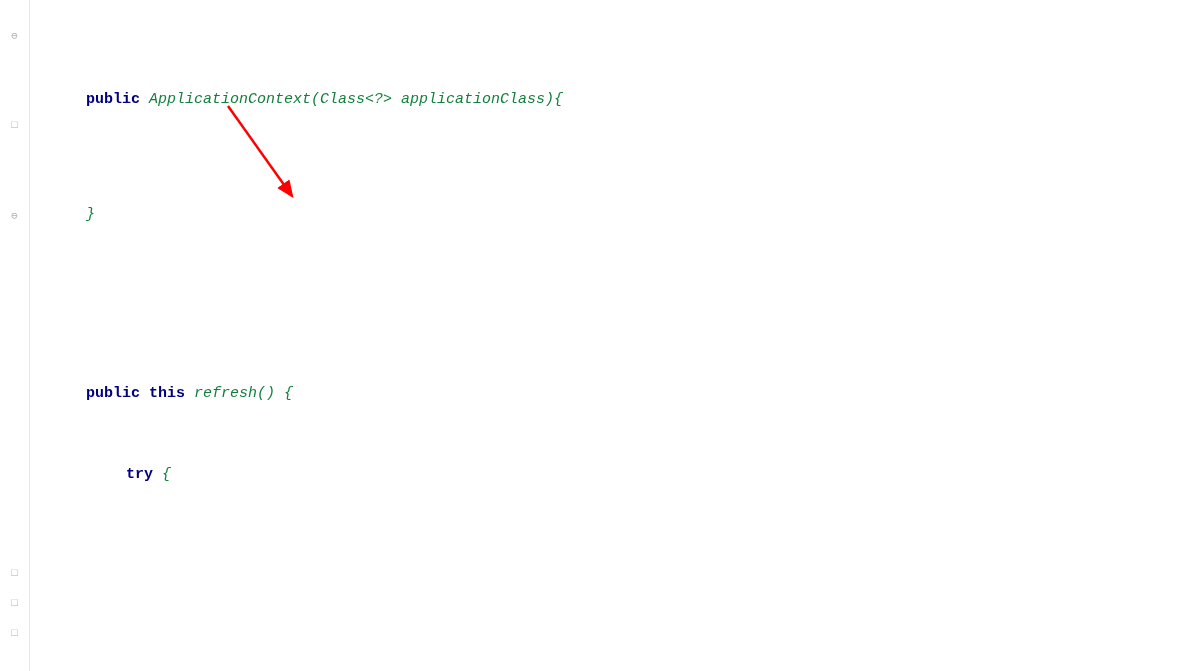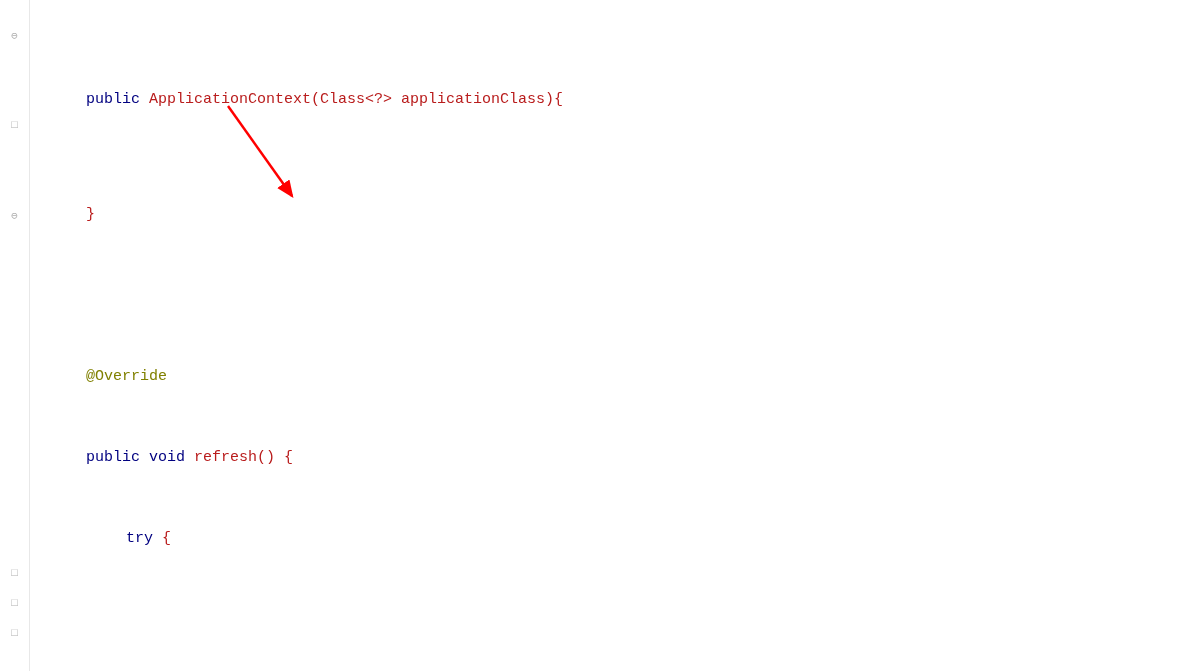--- a/index.html
+++ b/index.html
@@ -38,24 +38,24 @@
     padding-left: 6px;
     position: relative;
     white-space: pre;
   }
   .line {
     height: 30px;
     line-height: 30px;
     position: relative;
     padding-left: 50px;
   }
-  .kw { color: #000080; font-weight: normal; }
+  .kw { color: #000080; font-weight: bold; }
   .field { color: #660e7a; font-weight: bold; }
   .anno { color: #808000; }
-  .plain { color: #b91c1c; }
+  .plain { color: #15803d; font-style: italic; }
   .arrow {
     position: absolute;
     pointer-events: none;
     z-index: 10;
   }
 </style>
 </head>
 <body>
 
 <div class="gutter">
@@ -79,23 +79,22 @@
   </svg>
 
   <div class="line" style="padding-left:50px"><span class="kw">public</span><span class="plain"> ApplicationContext(Class&lt;?&gt; applicationClass){</span></div>
 
 
 
   <div class="line" style="padding-left:50px"><span class="plain">}</span></div>
 
   <div class="line"><span class="plain"></span></div>
 
-  <div class="line" style="padding-left:50px"><span class="anno">@Override</span></div>
 
-  <div class="line" style="padding-left:50px"><span class="kw">public</span><span class="kw"> void</span><span class="plain"> refresh() {</span></div>
+  <div class="line" style="padding-left:50px"><span class="kw">public</span><span class="kw"> this</span><span class="plain"> refresh() {</span></div>
 
   <div class="line" style="padding-left:90px"><span class="kw">try</span><span class="plain"> {</span></div>
 
   
 
   
 
   
 
   

